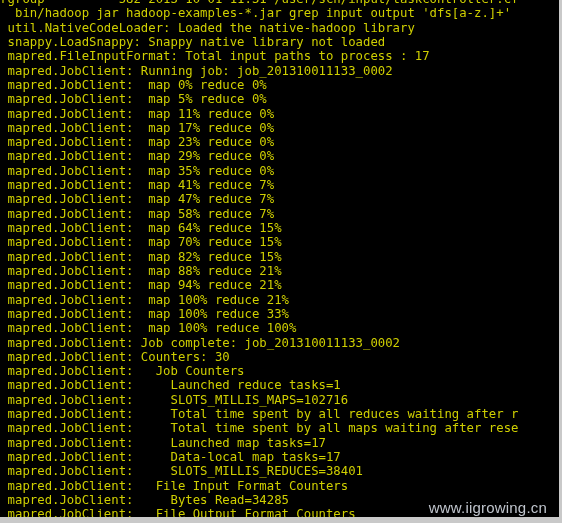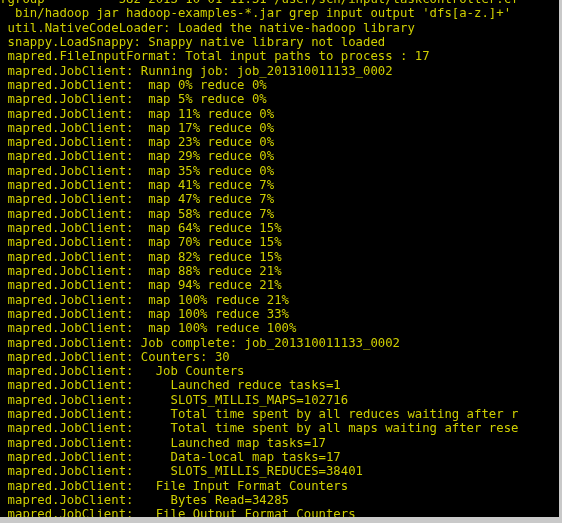--- a/index.html
+++ b/index.html
@@ -111,13 +111,14 @@
         <span class="term-line">NFO mapred.JobClient:     Total time spent by all maps waiting after rese</span>
         <span class="term-line">NFO mapred.JobClient:     Launched map tasks=17</span>
         <span class="term-line">NFO mapred.JobClient:     Data-local map tasks=17</span>
         <span class="term-line">NFO mapred.JobClient:     SLOTS_MILLIS_REDUCES=38401</span>
         <span class="term-line">NFO mapred.JobClient:   File Input Format Counters</span>
         <span class="term-line">NFO mapred.JobClient:     Bytes Read=34285</span>
         <span class="term-line">NFO mapred.JobClient:   File Output Format Counters</span>
       </div>
   </div>
   <div id="bottom-edge"></div>
+  <div id="watermark">www.iigrowing.cn</div>
 </div>
 
 </body></html>

